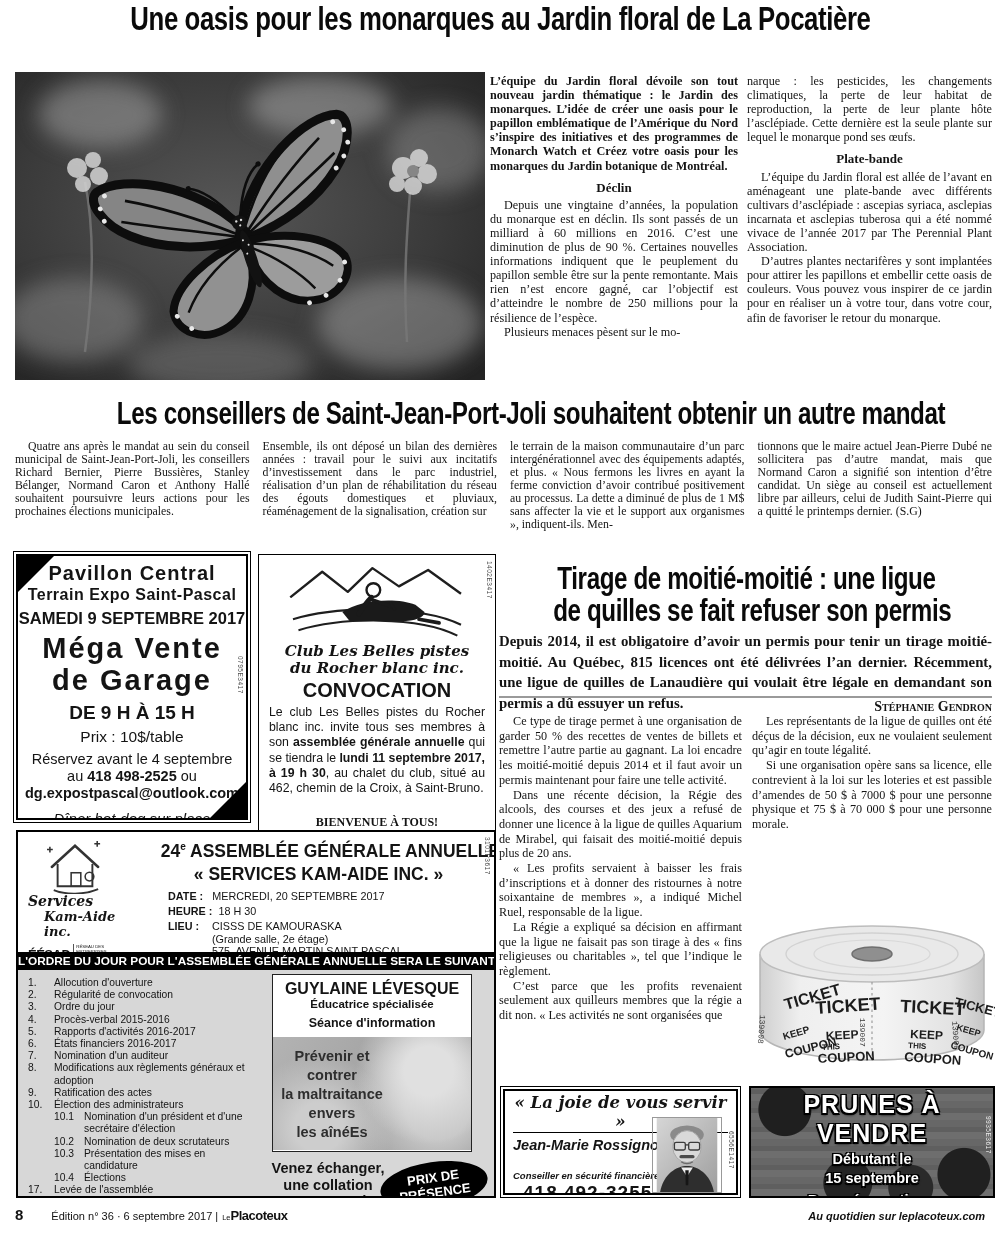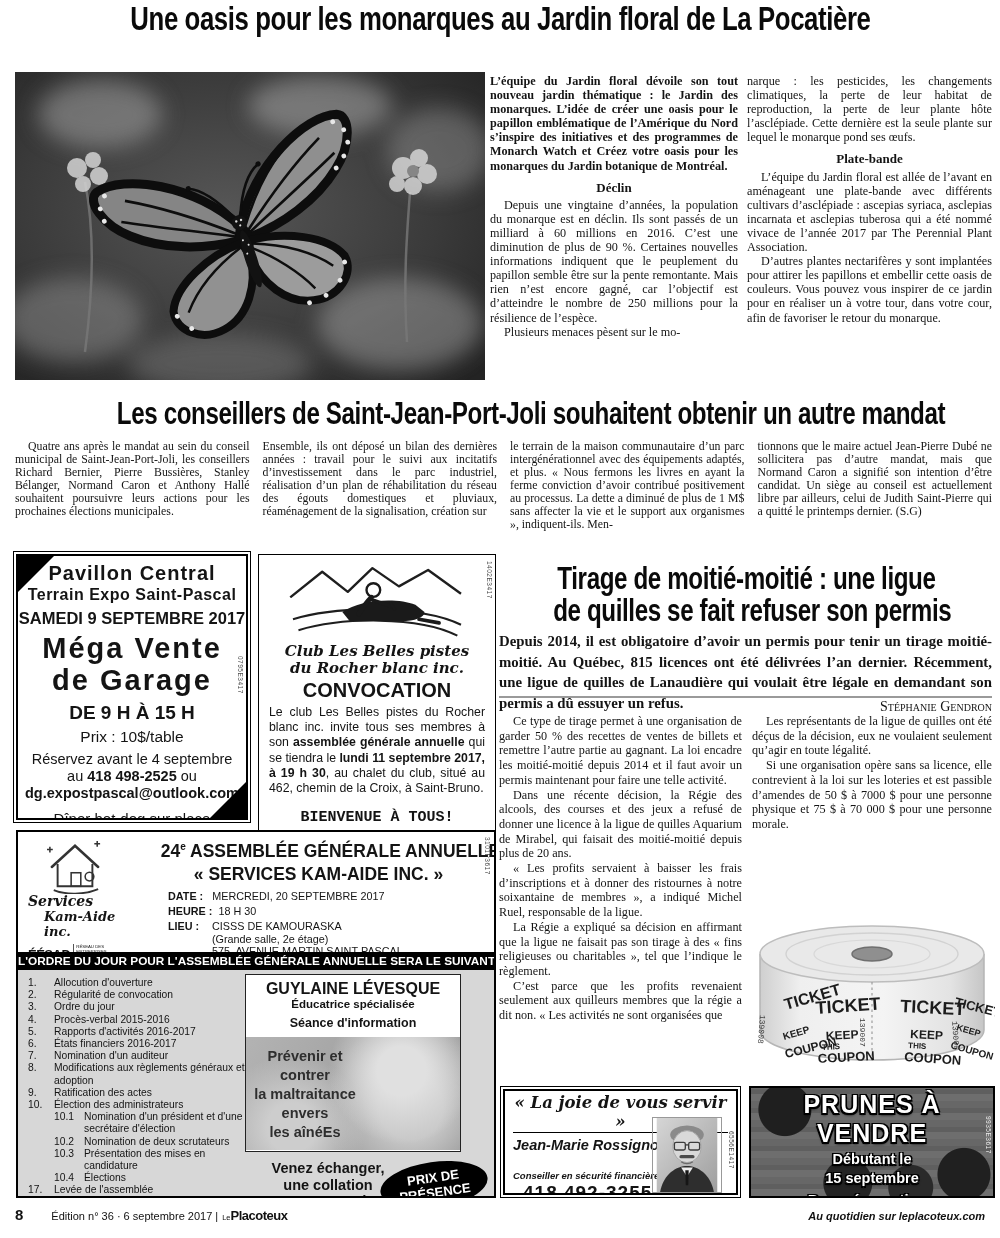--- a/index.html
+++ b/index.html
@@ -23,21 +23,21 @@
 
   
   .a2row { display:flex; gap:13px; }
   .a2col { flex:1; font-size:11.8px; line-height:13px; text-align:justify; }
   .a2col p { text-indent:13px; }
   .a2col p.noindent { text-indent:0; }
 
   
   .tlead { font-weight:bold; font-size:14.8px; line-height:20.5px; text-align:justify; }
   .byrule { border-top:2.5px solid #9a9a9a; }
-  .byline { font-family:"Liberation Serif", serif; font-weight:normal;
+  .byline { font-family:"Liberation Serif", serif; font-weight:bold;
             font-variant:small-caps; font-size:14px; text-align:right; }
   .tcol { font-size:12.2px; line-height:14.7px; text-align:justify; }
   .tcol p { text-indent:14px; }
 
   
   .vcode { writing-mode:vertical-rl; font-family:"Liberation Sans", sans-serif;
            font-size:6.5px; color:#4a4a4a; letter-spacing:.5px; }
 
   
   .ad-pav { border:2px solid #000; outline:1px solid #000; outline-offset:2px;
@@ -46,31 +46,31 @@
   .corner-tl { width:0; height:0; border-top:36px solid #000; border-right:36px solid transparent; left:0; top:0; }
   .corner-br { width:0; height:0; border-bottom:36px solid #000; border-left:36px solid transparent; right:0; bottom:0; }
   .pav-t1 { font-weight:bold; font-size:20px; letter-spacing:1px; }
   .pav-t2 { font-weight:bold; font-size:16px; letter-spacing:.5px; margin-top:1px; }
   .pav-date { font-weight:bold; font-size:16.5px; margin-top:5px; }
   .pav-ev { font-weight:900; font-size:29px; letter-spacing:2px; line-height:32px; margin-top:4px; }
   .pav-hours { font-weight:bold; font-size:19px; margin-top:6px; }
   .pav-price { font-size:15.5px; margin-top:4px; }
   .pav-res { font-size:14.5px; margin-top:5px; line-height:17px; }
   .pav-email { font-weight:bold; font-size:14.5px; }
-  .pav-lunch { font-size:15px; margin-top:9px; }
+  .pav-lunch { font-size:15px; margin-top:9px;font-style:italic; }
 
   
   .ad-club { border:1.5px solid #000; background:#fff; text-align:center;
              padding:4px 10px 0; overflow:hidden; }
   .club-logo-text { font-family:"DejaVu Serif", serif; font-weight:bold; font-style:italic;
                     font-size:15px; line-height:17px; }
   .club-conv { font-family:"Liberation Sans", sans-serif; font-weight:bold; font-size:20px; margin-top:2px; }
   .club-body { font-family:"Liberation Sans", sans-serif; font-size:12.3px; line-height:15.2px;
                text-align:justify; margin-top:3px; }
-  .club-b1 { font-family:Liberation Mono, monospace; font-weight:bold; font-size:15px; margin-top:13px; }
+  .club-b1 { font-family:Liberation Serif, serif; font-weight:bold; font-size:12px; margin-top:19px; }
   .club-b2 { font-family:"Liberation Sans", sans-serif; font-weight:bold; font-size:15px; margin-top:2px; }
 
   
   .ad-kam { border:2px solid #000; background:#fff; overflow:hidden; }
   .kam-gray { background:#d7d7d7; left:0; right:0; top:120px; bottom:0; }
   .kam-logo-script { font-family:"DejaVu Serif", serif; font-weight:bold; font-style:italic; line-height:15px; }
   .kam-title { font-family:"Liberation Sans", sans-serif; font-weight:bold; font-size:19px;
                text-align:center; white-space:nowrap; }
   .kam-title > span { display:inline-block; transform:scaleX(.92); }
   .kam-row { font-family:"Liberation Sans", sans-serif; font-size:10.8px; line-height:12.5px; }
@@ -479,21 +479,21 @@
     <div class="agrow sub">
         <span class="agnum">10.4</span>
         <span class="agtxt">Élections</span>
       </div>
     <div class="agrow">
         <span class="agnum">17.</span>
         <span class="agtxt">Levée de l'assemblée</span>
       </div>
   </div>
 
-  <div class="abs guy-box" style="left:227px; top:142px; width:216px; height:178px;">
+  <div class="abs guy-box" style="left:254px; top:142px; width:200px; height:178px;">
     <div class="guy-name">GUYLAINE LÉVESQUE</div>
     <div class="guy-title">Éducatrice spécialisée</div>
     <div class="guy-sess">Séance d'information</div>
     <div class="abs guy-photo" style="left:0; top:62px; width:229px; height:113px;">
       <div class="abs guy-overlay" style="left:4px; top:10px; width:110px;text-align:center;">Prévenir et
 contrer
 la maltraitance
 envers
 les aînéEs</div>
     </div>

